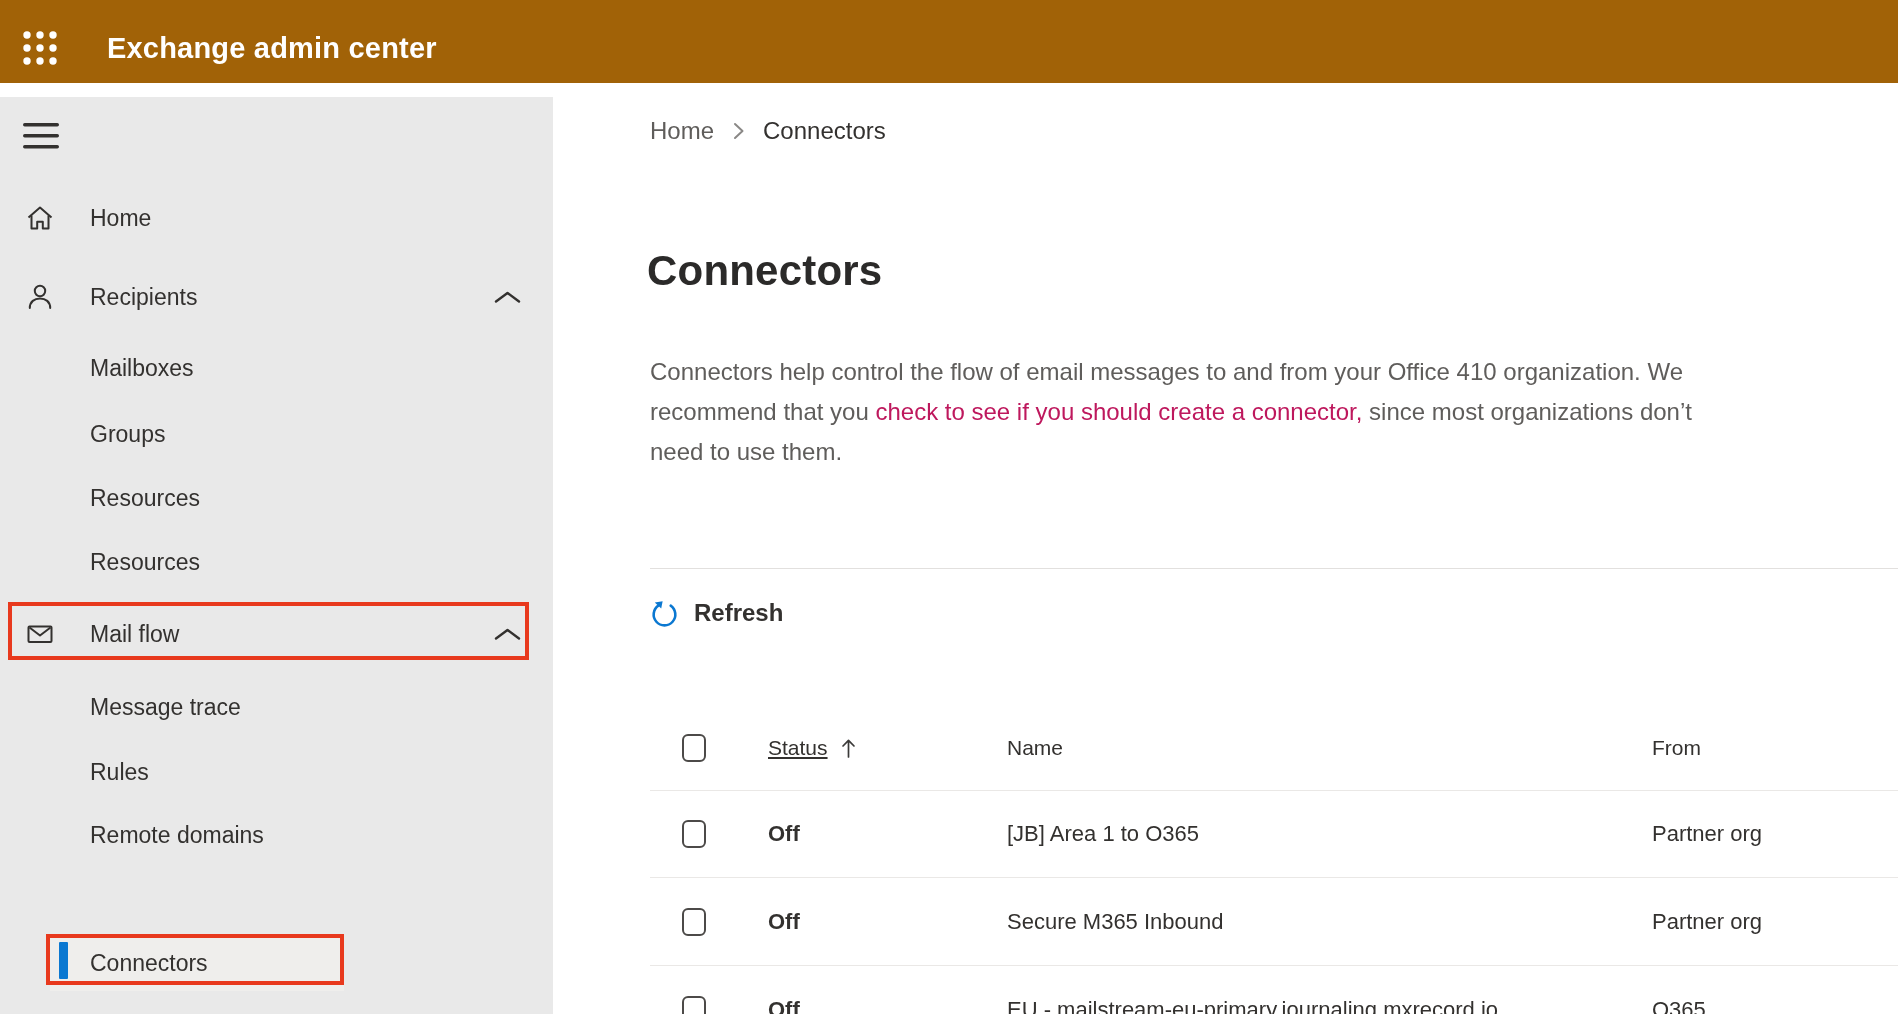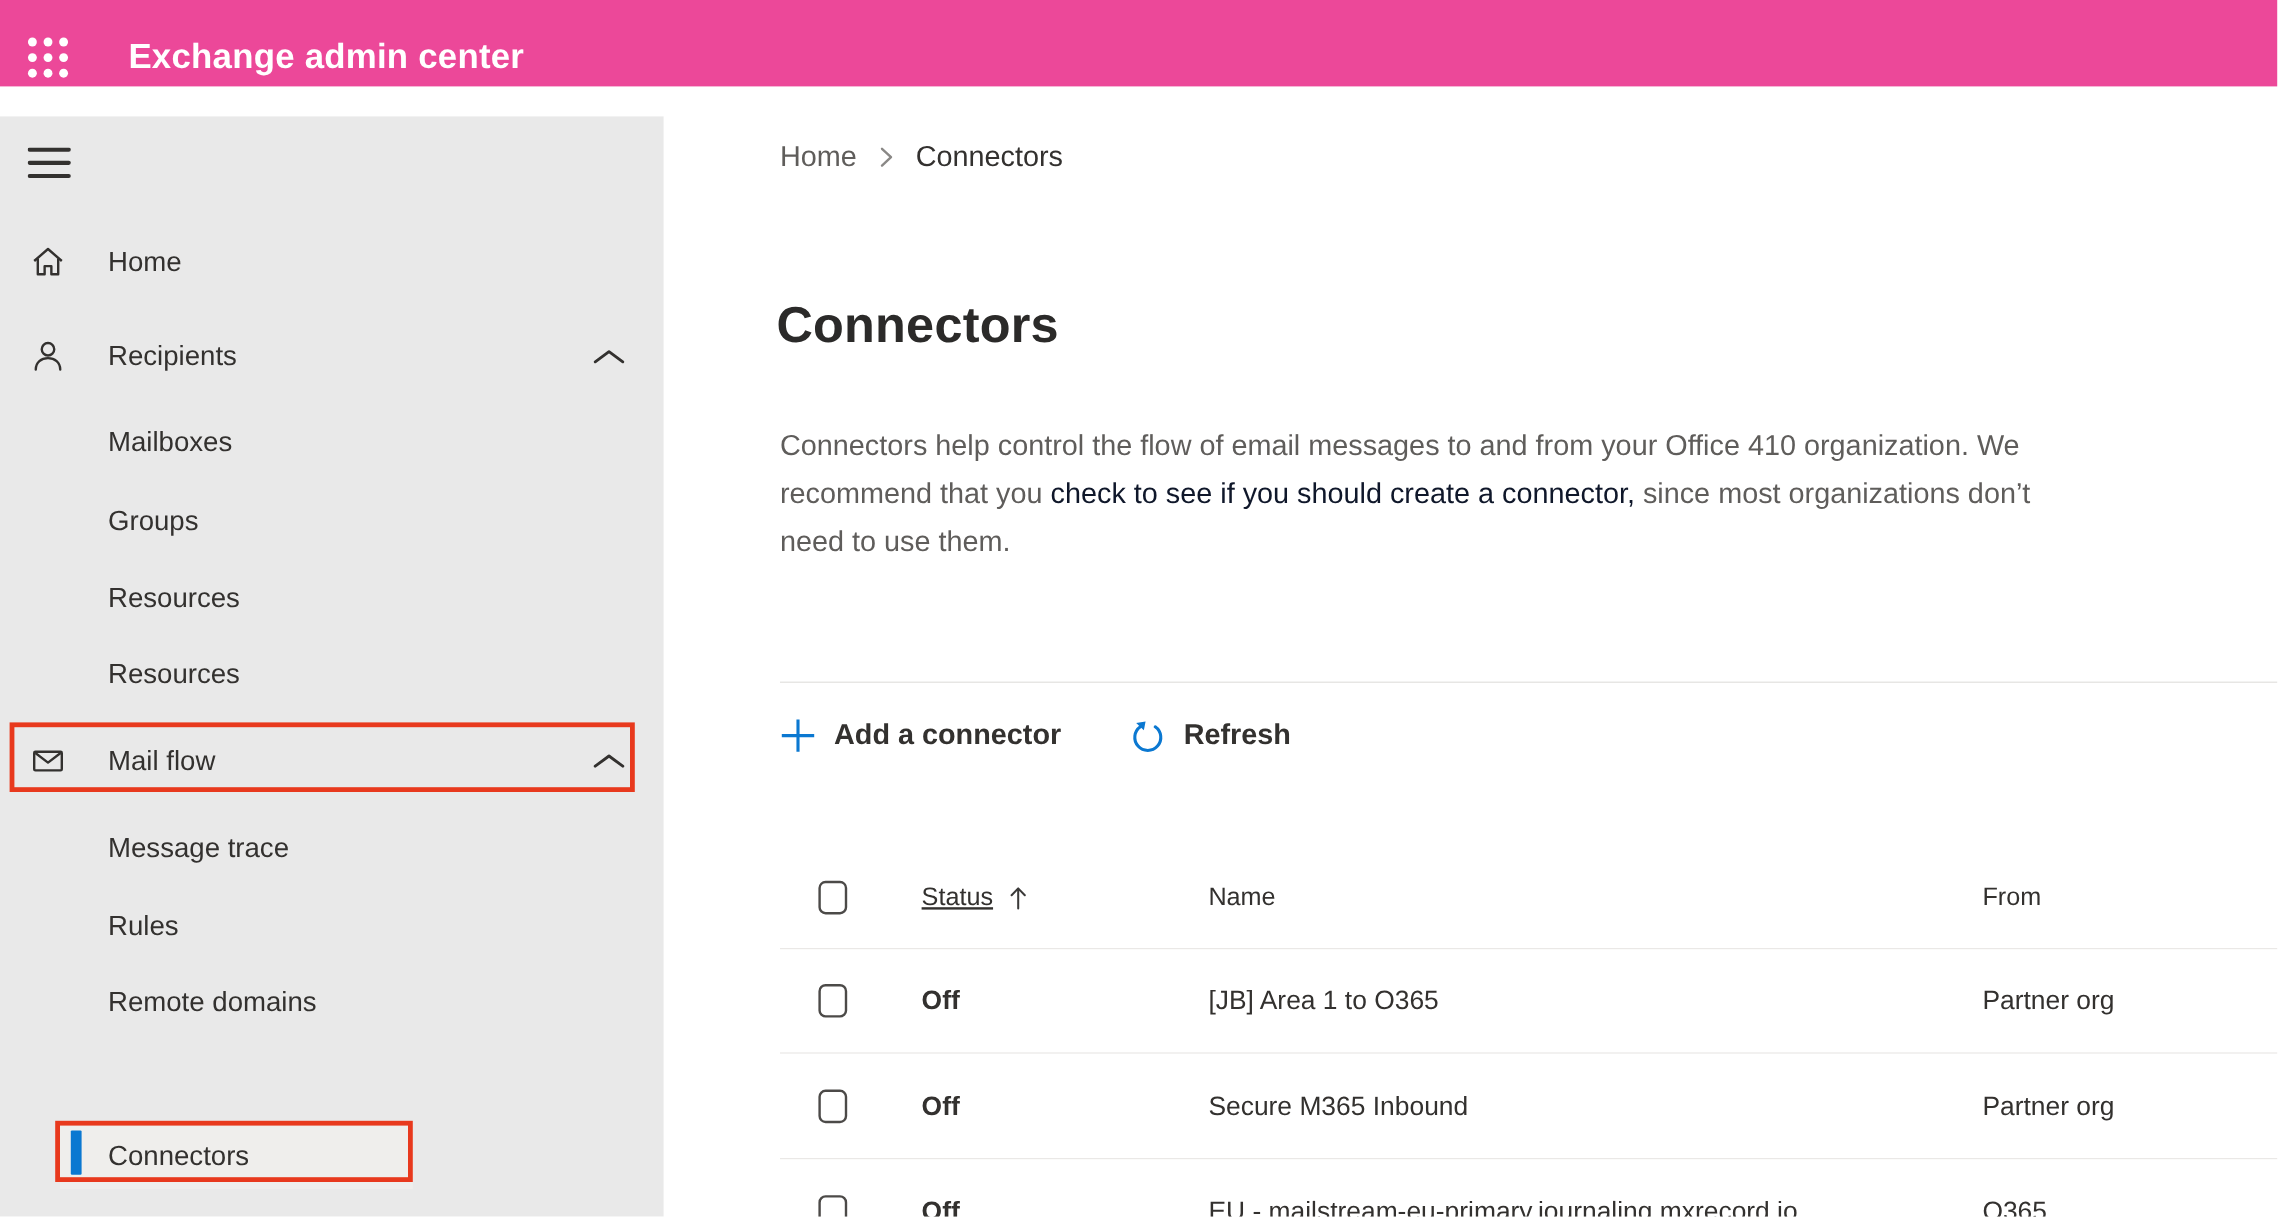--- a/index.html
+++ b/index.html
@@ -1,21 +1,21 @@
 <!DOCTYPE html>
 <html><head>
 <meta charset="utf-8">
 <style>
   * { box-sizing: border-box; margin: 0; padding: 0; }
   html, body { background: #fff; }
   body { font-family: "Liberation Sans", sans-serif; }
   .page { position: relative; width: 1898px; height: 1014px; overflow: hidden; background: #ffffff; }
 
   
-  .topbar { position: absolute; left: 0; top: 0; width: 100%; height: 72px; background: #ec4899; z-index: 20; }
+  .topbar { position: absolute; left: 0; top: 0; width: 100%; height: 83px; background: #a16207; z-index: 20; }
   .waffle-btn { position: absolute; left: 14px; top: 22px; width: 52px; height: 52px; background: transparent; border: none; cursor: pointer; display: flex; align-items: center; justify-content: center; }
   .app-title { position: absolute; left: 107px; top: 0; height: 97px; display: flex; align-items: center; color: #ffffff; font-size: 29px; font-weight: 600; letter-spacing: 0.2px; white-space: nowrap; }
   .searchbox { position: absolute; left: 1061px; top: 15px; right: 0; height: 62px; background: #f7f6f5; border-radius: 4px 0 0 4px; display: flex; align-items: center; }
   .searchbox .mag { margin-left: 42px; flex: 0 0 auto; }
   .search-input { flex: 1 1 auto; margin-left: 18px; margin-right: 20px; border: none; outline: none; background: transparent; font-family: inherit; font-size: 24px; color: #3b3a39; }
   .search-input::placeholder { color: #5f5d5b; opacity: 1; }
 
   
   .sidebar { position: absolute; left: 0; top: 97px; width: 553px; bottom: 0; background: #e9e9e9; z-index: 10; }
   .hamburger { position: absolute; left: 16px; top: 14px; width: 50px; height: 50px; background: transparent; border: none; cursor: pointer; display: flex; align-items: center; justify-content: center; }
@@ -30,21 +30,21 @@
   .annot-connectors { left: 46px; top: 837px; width: 298px; height: 51px; }
 
   
   .main { position: absolute; left: 553px; top: 97px; right: 0; bottom: 0; background: #ffffff; }
   .breadcrumb { position: absolute; left: 650px; top: 117px; display: flex; align-items: center; gap: 18px; font-size: 24px; z-index: 5; }
   .bc-home { color: #5f5d5b; cursor: pointer; }
   .bc-current { color: #33312f; }
   .page-title { position: absolute; left: 647px; top: 247px; font-size: 42px; font-weight: 700; color: #2b2a29; letter-spacing: 0.2px; }
   .desc { position: absolute; left: 650px; top: 352px; font-size: 24px; line-height: 40px; color: #5f5d5b; }
   .desc-line { white-space: nowrap; }
-  .desc a { color: #0f172a; text-decoration: none; cursor: pointer; }
+  .desc a { color: #be185d; text-decoration: none; cursor: pointer; }
   .divider-toolbar { position: absolute; left: 650px; top: 568px; width: 1248px; height: 1px; background: #e2e0de; }
   .toolbar { position: absolute; left: 648px; top: 589px; height: 48px; display: flex; align-items: center; }
   .tb-btn { display: flex; align-items: center; gap: 13px; background: none; border: none; padding: 0; font-family: inherit; font-size: 24px; font-weight: 600; color: #33312f; cursor: pointer; white-space: nowrap; }
   .tb-btn + .tb-btn { margin-left: 56px; }
 
   
   .trow { position: absolute; left: 650px; width: 1248px; }
   .thead { top: 706px; height: 85px; border-bottom: 1px solid #eae8e6; }
   .r1 { top: 791px; height: 87px; border-bottom: 1px solid #eae8e6; }
   .r2 { top: 878px; height: 88px; border-bottom: 1px solid #eae8e6; }
@@ -189,29 +189,20 @@
     <div class="desc-line">Connectors help control the flow of email messages to and from your Office 410 organization. We</div>
     <div class="desc-line"><span>recommend that you </span><a>check to see if you should create a connector,</a><span> since most organizations don’t</span></div>
     <div class="desc-line">need to use them.</div>
   </div>
 
   <div class="divider-toolbar"></div>
 
   <div class="toolbar">
     <button class="tb-btn">
       <span>
-        <svg width="34" height="34" viewBox="0 0 34 34">
-          <line x1="17" y1="3.5" x2="17" y2="30.5" stroke="#0b78d1" stroke-width="2.6"></line>
-          <line x1="3.5" y1="17" x2="30.5" y2="17" stroke="#0b78d1" stroke-width="2.6"></line>
-        </svg>
-      </span>
-      <span>Add a connector</span>
-    </button>
-    <button class="tb-btn">
-      <span>
         <svg width="33" height="33" viewBox="0 0 32 32">
           <path d="M22 8.4 A10.5 10.5 0 1 1 9.98 8.4" fill="none" stroke="#0b78d1" stroke-width="2.5" stroke-linecap="round"></path>
           <polygon points="14.2,4.2 12.8,11.2 6.6,5.4" fill="#0b78d1"></polygon>
         </svg>
       </span>
       <span>Refresh</span>
     </button>
   </div>
 
   <div class="trow thead">

